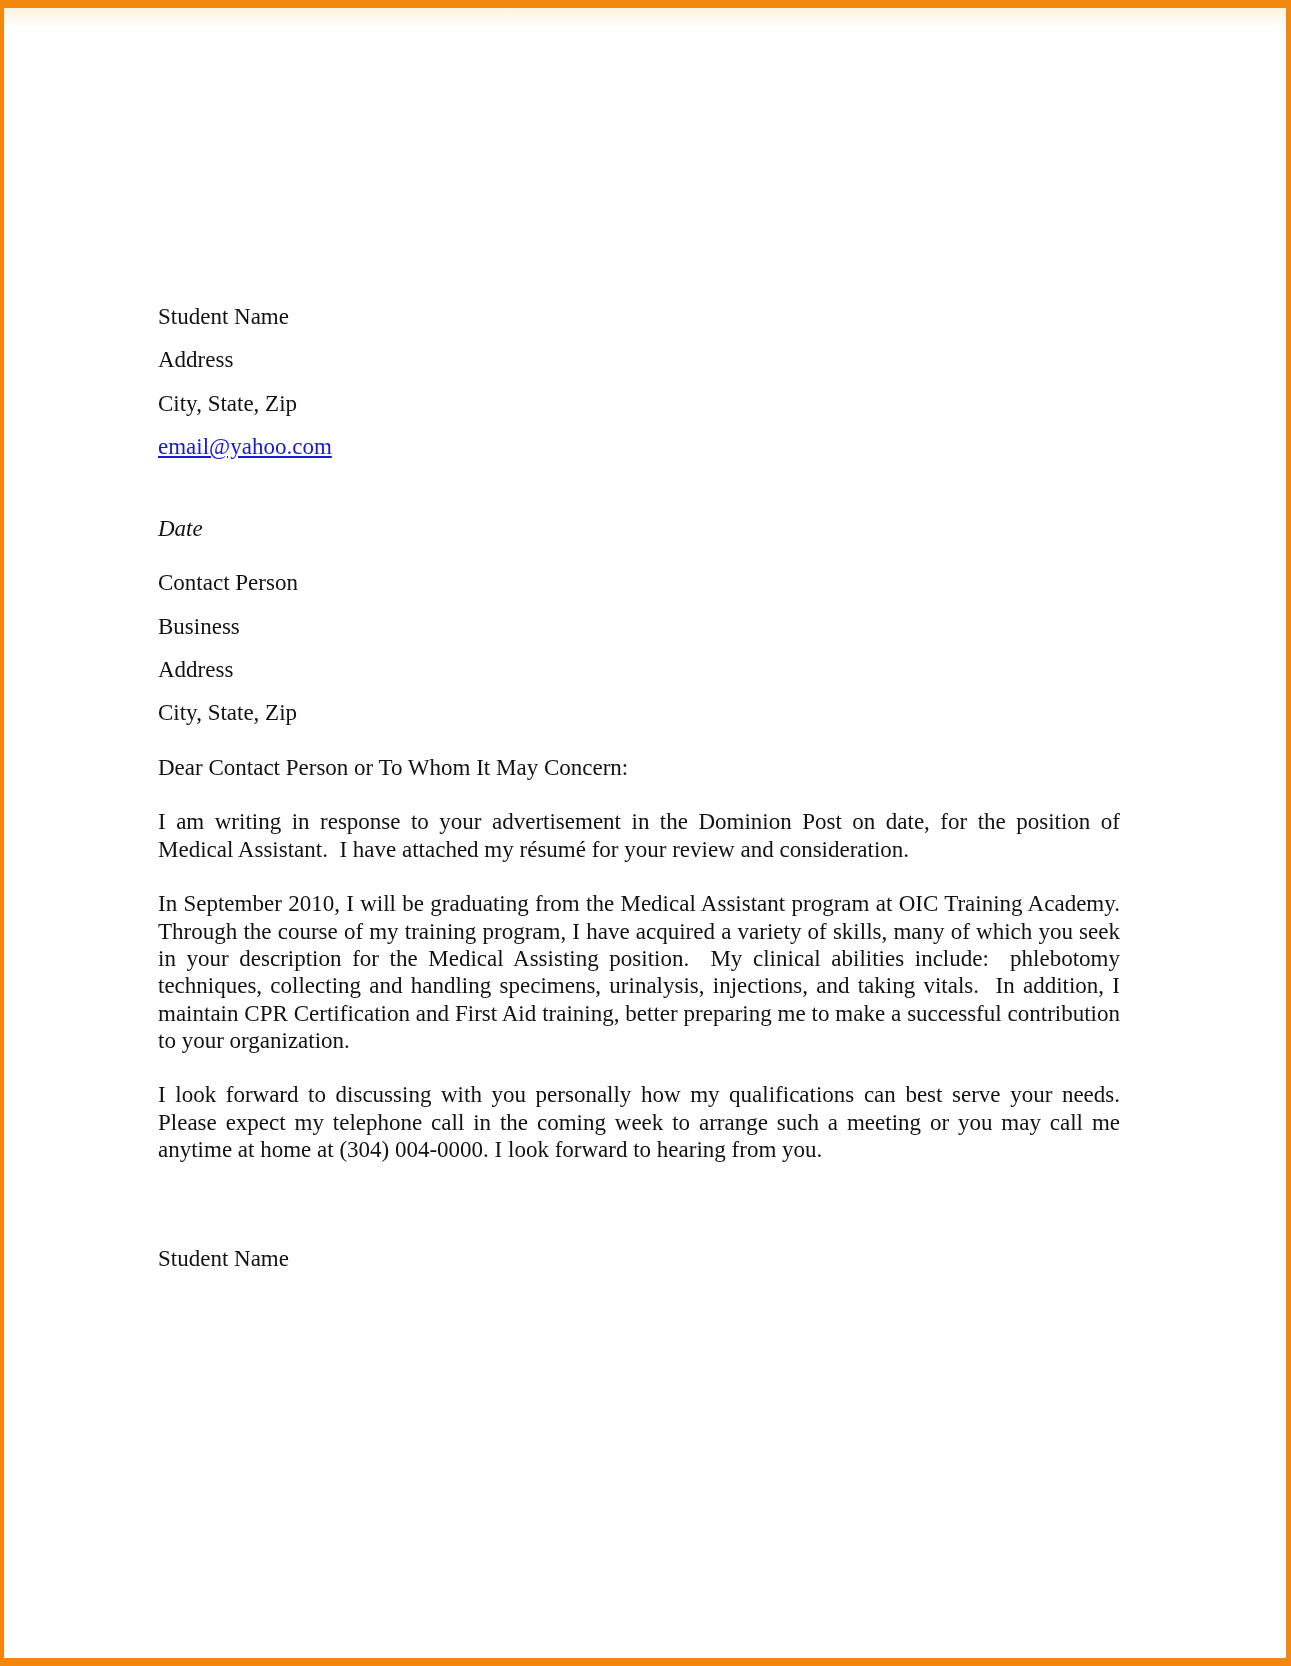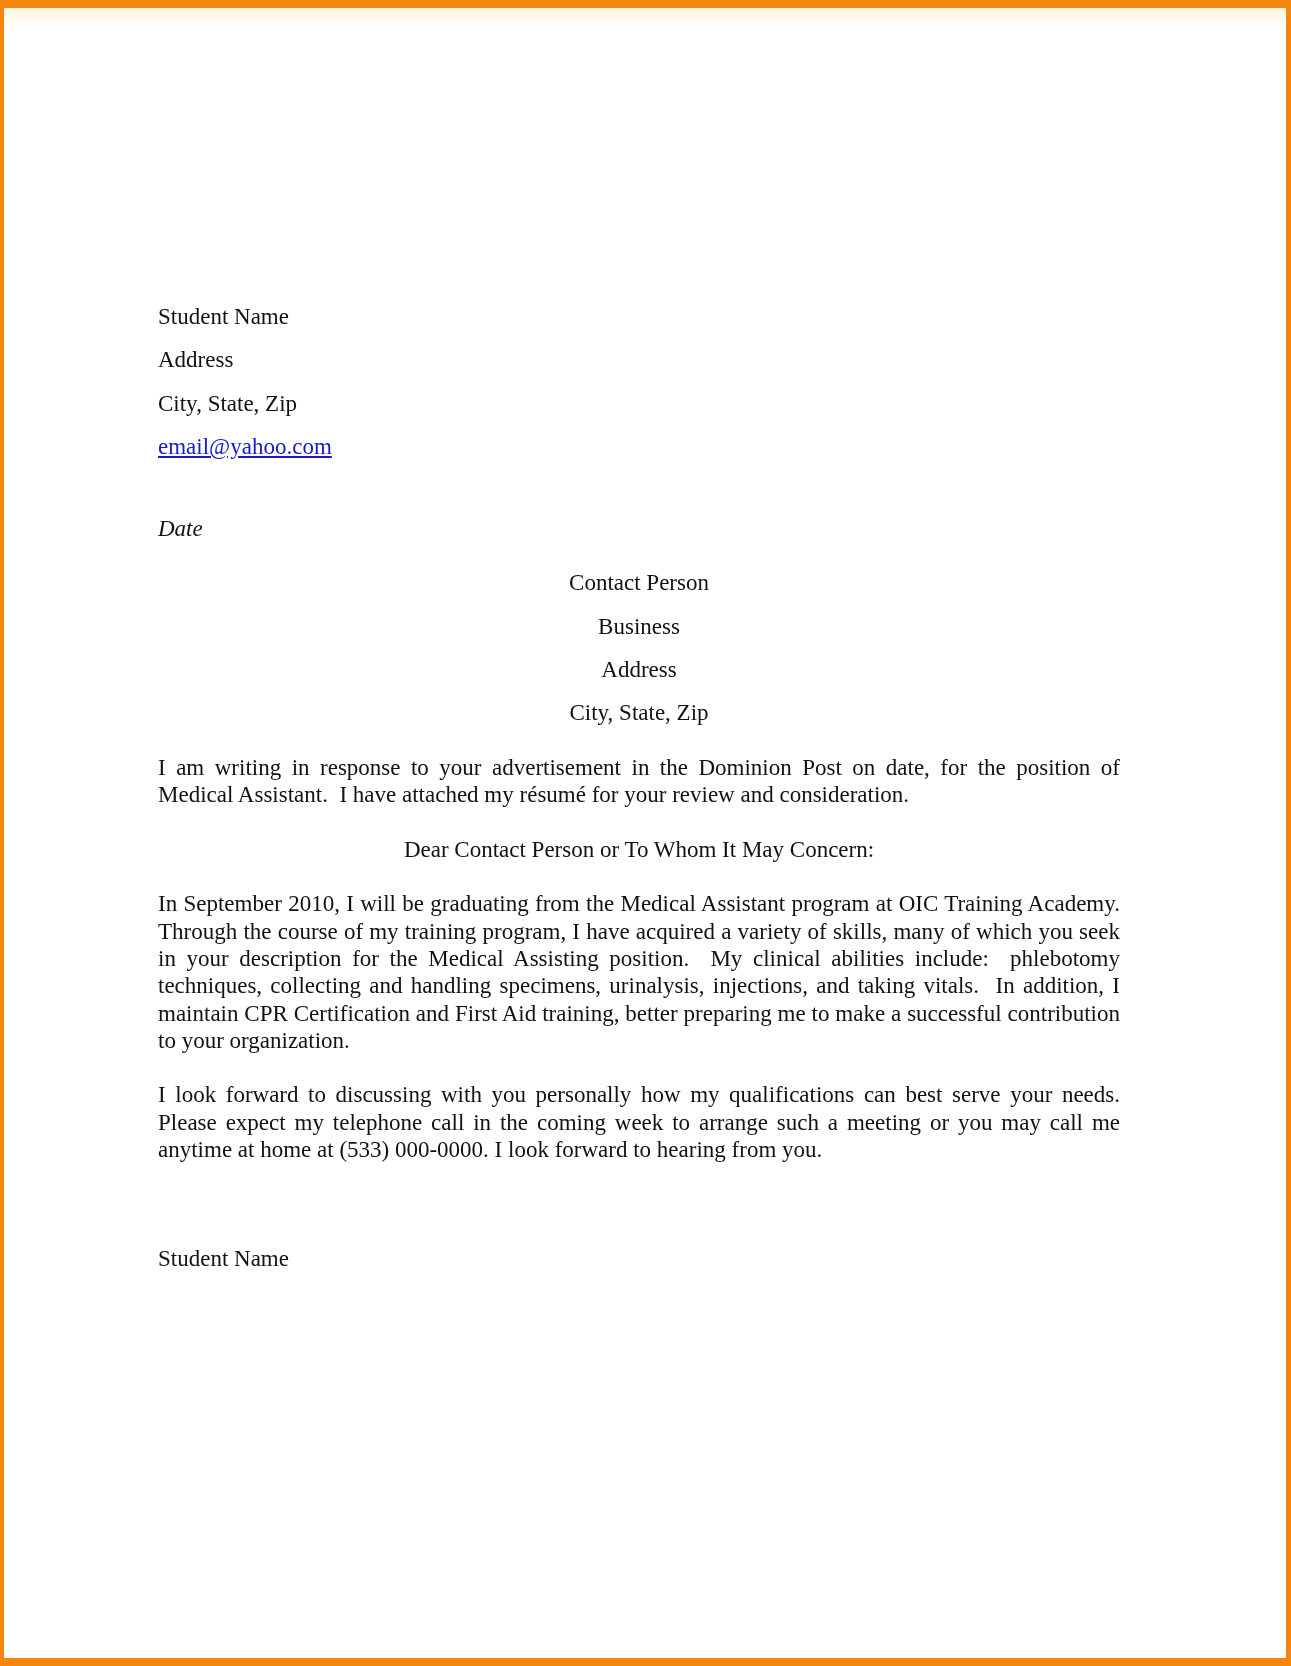--- a/index.html
+++ b/index.html
@@ -23,21 +23,21 @@
   .content {
     box-sizing: border-box;
     padding: 279px 150px 0 138px;
     font-size: 23px;
     line-height: 27.3px;
   }
   p {
     margin: 16px;
     padding: 0;
   }
-  .block-gap-1 { margin-top: 27.3px; text-align: center; }
+  .block-gap-1 { margin-top: 27.3px; }
   .block-gap-2 { margin-top: 54.6px; font-style: italic; }
   .block-gap-3 { margin-top: 81.9px; }
   .body-para {
     text-align: justify;
     text-justify: inter-word;
     white-space: pre-wrap;
   }
   .email-link {
     color: #1a1acd;
     text-decoration: underline;
@@ -59,26 +59,26 @@
 
     <p class="block-gap-2">Date</p>
 
     <div class="block-gap-1">
       <p>Contact Person</p>
       <p>Business</p>
       <p>Address</p>
       <p>City, State, Zip</p>
     </div>
 
+    <p class="block-gap-1">Dear Contact Person or To Whom It May Concern:</p>
+
     <p class="block-gap-1 body-para">I am writing in response to your advertisement in the Dominion Post on date, for the position of Medical Assistant.  I have attached my résumé for your review and consideration.</p>
-
-    <p class="block-gap-1">Dear Contact Person or To Whom It May Concern:</p>
 
     <p class="block-gap-1 body-para">In September 2010, I will be graduating from the Medical Assistant program at OIC Training Academy.   Through the course of my training program, I have acquired a variety of skills, many of which you seek in your description for the Medical Assisting position.  My clinical abilities include:  phlebotomy techniques, collecting and handling specimens, urinalysis, injections, and taking vitals.  In addition, I maintain CPR Certification and First Aid training, better preparing me to make a successful contribution to your organization.</p>
 
-    <p class="block-gap-1 body-para">I look forward to discussing with you personally how my qualifications can best serve your needs.  Please expect my telephone call in the coming week to arrange such a meeting or you may call me anytime at home at (533) 000-0000. I look forward to hearing from you.</p>
+    <p class="block-gap-1 body-para">I look forward to discussing with you personally how my qualifications can best serve your needs.  Please expect my telephone call in the coming week to arrange such a meeting or you may call me anytime at home at (304) 004-0000. I look forward to hearing from you.</p>
 
 
     <p class="block-gap-3">Student Name</p>
 
 
   </div>
 </div>
 
 </body></html>

